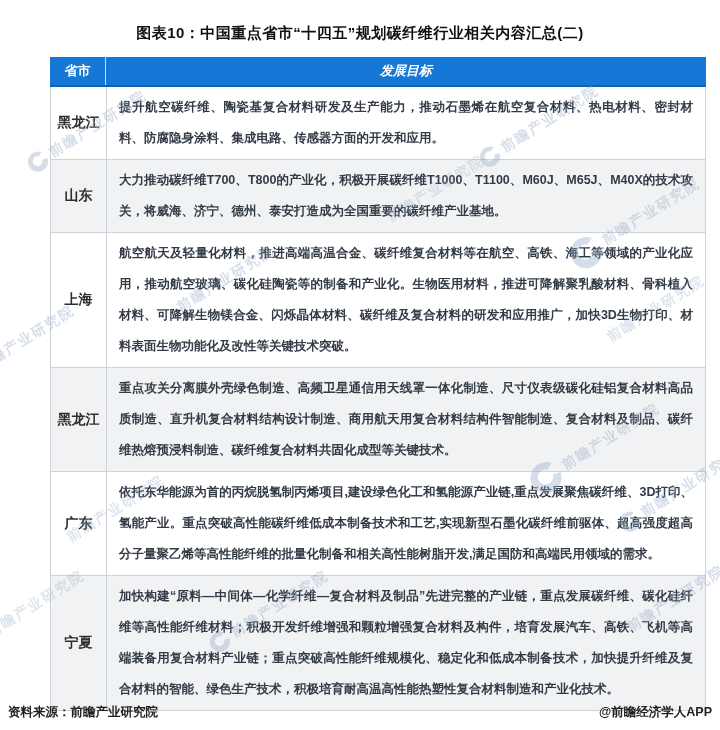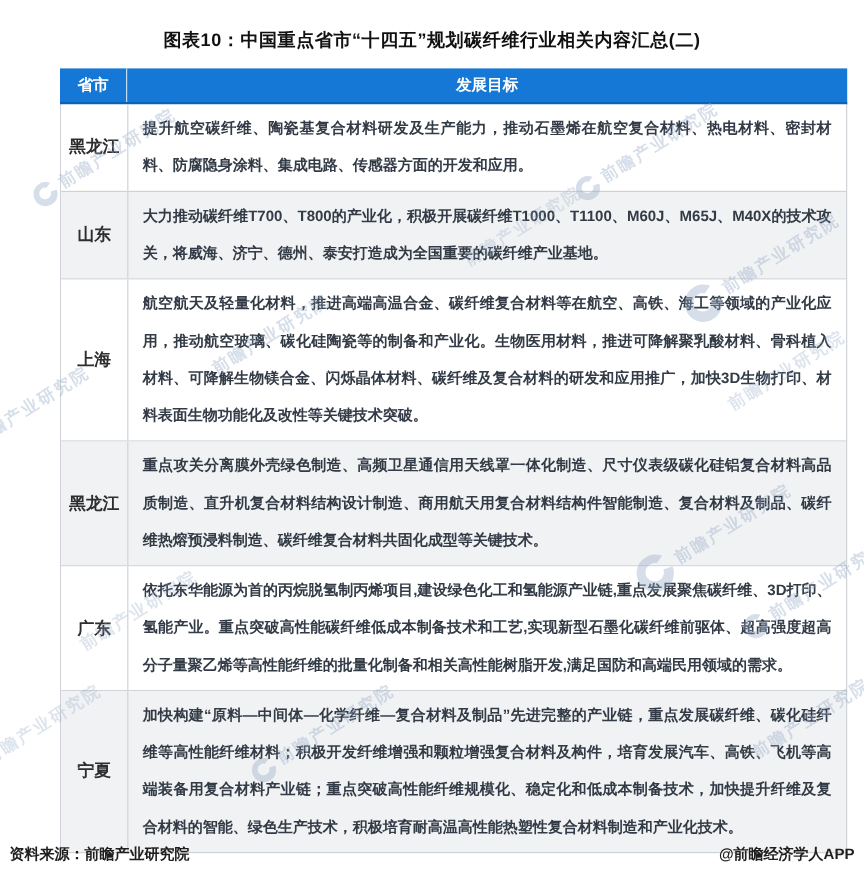--- a/index.html
+++ b/index.html
@@ -35,21 +35,21 @@
     font-size: 13px;
     font-weight: bold;
   }
   .th-prov {
     width: 56px;
     display: flex; align-items: center; justify-content: center;
     border-right: 1px solid rgba(255,255,255,.75);
   }
   .th-goal {
     flex: 1;
-    display: flex; align-items: center; justify-content: center;
+    display: flex; align-items: center; justify-content: center; font-style: italic;
   }
   .tbody {
     border: 1px solid #cfd3d7;
     border-top: none;
   }
   .trow {
     display: flex;
     border-bottom: 1px solid #cfd3d7;
     background: #ffffff;
   }

